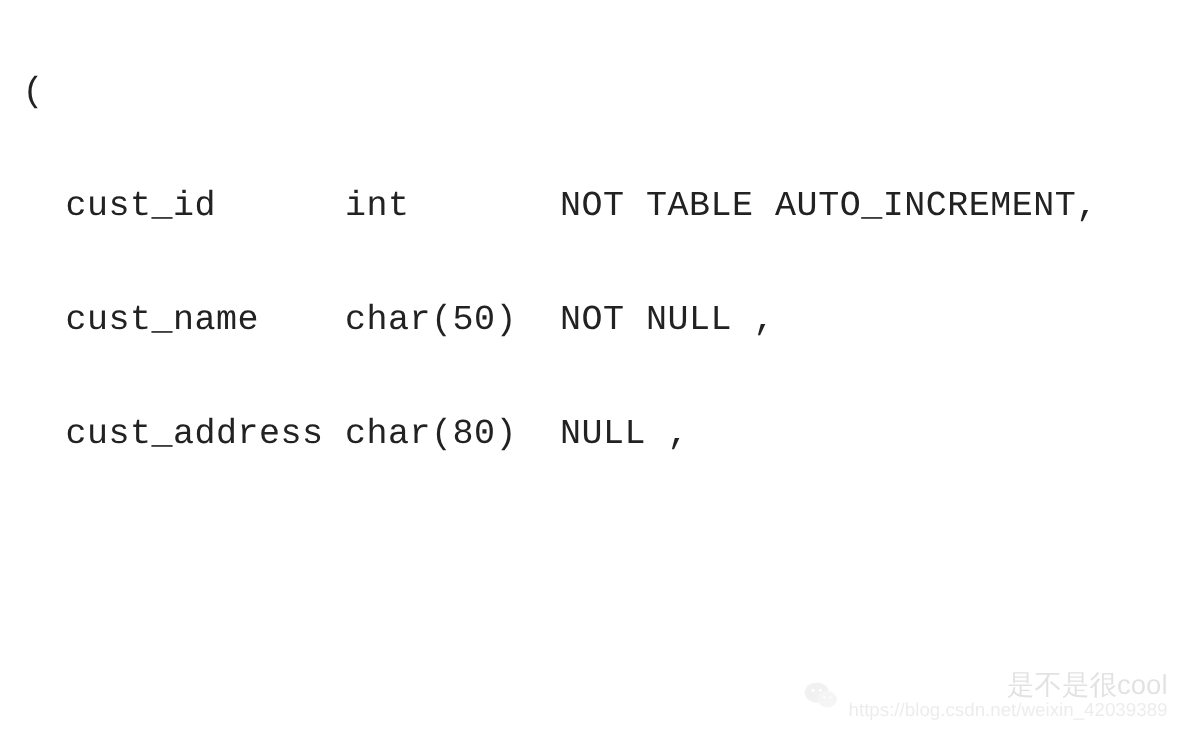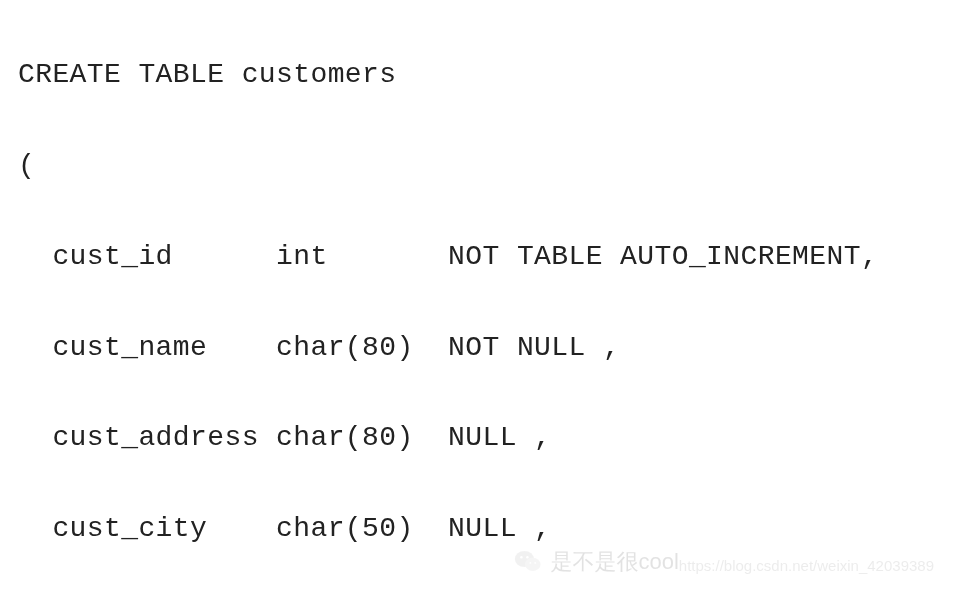--- a/index.html
+++ b/index.html
@@ -29,21 +29,21 @@
       right: 22px;
       text-align: right;
       opacity: 0.18;
       pointer-events: none;
       display: flex;
       align-items: center;
       gap: 7px;
     }
     .watermark-text-group {
       display: flex;
-      flex-direction: row;
+      flex-direction: column;
       align-items: flex-end;
     }
     .watermark-line1 {
       font-family: "PingFang SC", "Microsoft YaHei", sans-serif;
       font-size: 22px;
       color: #666666;
       line-height: 1.1;
     }
     .watermark-line2 {
       font-family: Arial, sans-serif;
@@ -54,26 +54,24 @@
     .wechat-icon {
       width: 30px;
       height: 30px;
       opacity: 0.6;
     }
   </style>
 </head>
 <body>
 
 <div class="code-block">
-<div>CREATE TABLE customers</div>
 <div>(</div>
 <div>  cust_id      int       NOT TABLE AUTO_INCREMENT,</div>
-<div>  cust_name    char(80)  NOT NULL ,</div>
+<div>  cust_name    char(50)  NOT NULL ,</div>
 <div>  cust_address char(80)  NULL ,</div>
-<div>  cust_city    char(50)  NULL ,</div>
 
 
 
 
 
 
 
 </div>
 
 <div class="watermark-container">

